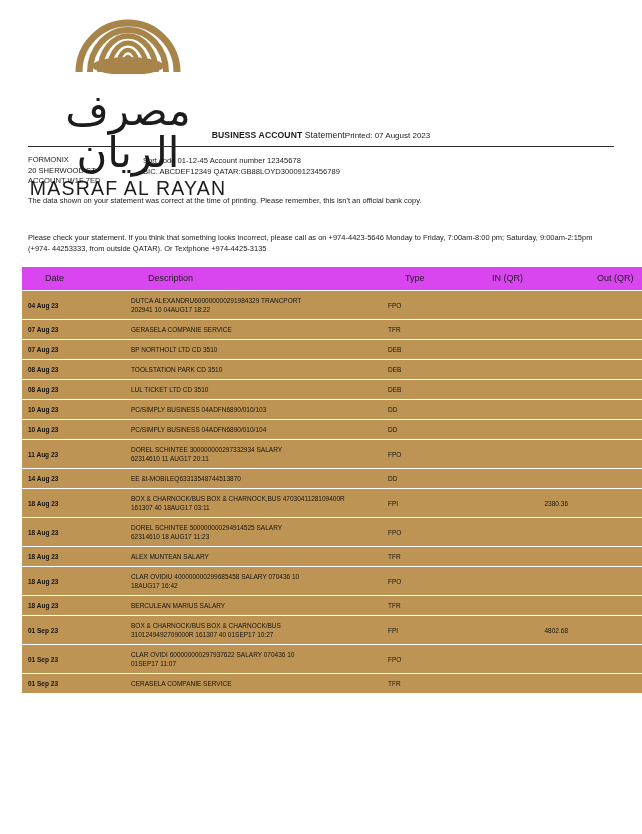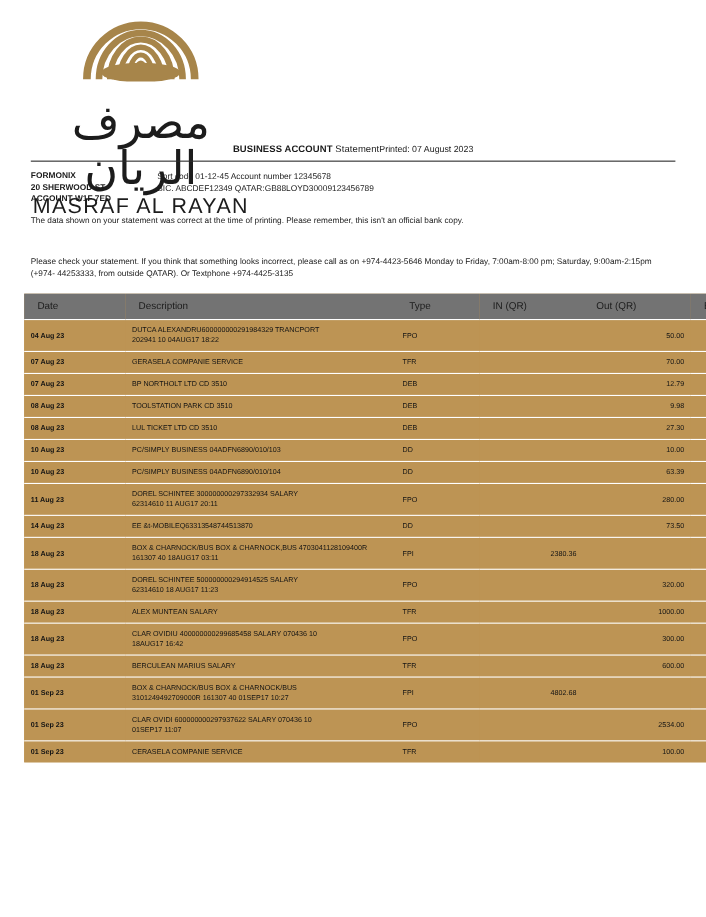--- a/index.html
+++ b/index.html
@@ -81,21 +81,21 @@
     height: 1px;
     background: #2b2b2b;
   }
 
   
   .addr-block {
     position: absolute;
     left: 28px;
     top: 155px;
     font-size: 7.6px;
-    font-weight: bold;
+    font-weight: normal;
     line-height: 10.5px;
   }
   .acct-block {
     position: absolute;
     left: 143px;
     top: 156px;
     font-size: 7.6px;
     line-height: 10.5px;
   }
 
@@ -124,25 +124,25 @@
     width: 598px;
     background: #b5handled;
   }
   table.stmt {
     border-collapse: collapse;
     width: 598px;
     table-layout: fixed;
     background: #bd9454;
   }
   table.stmt th {
-    background: #737373;
+    background: #d946ef;
     color: #1c1c1c;
     font-size: 9px;
     font-weight: normal;
-    padding: 6px 6px 7px 12px;
+    padding: 6px 6px 7px 23px;
     text-align: left;
     border-bottom: 1.4px solid #ffffff;
   }
   table.stmt td {
     background: #bd9454;
     color: #141414;
     font-size: 6.5px;
     padding: 5px 6px;
     vertical-align: middle;
     border-bottom: 1.4px solid #ffffff;

